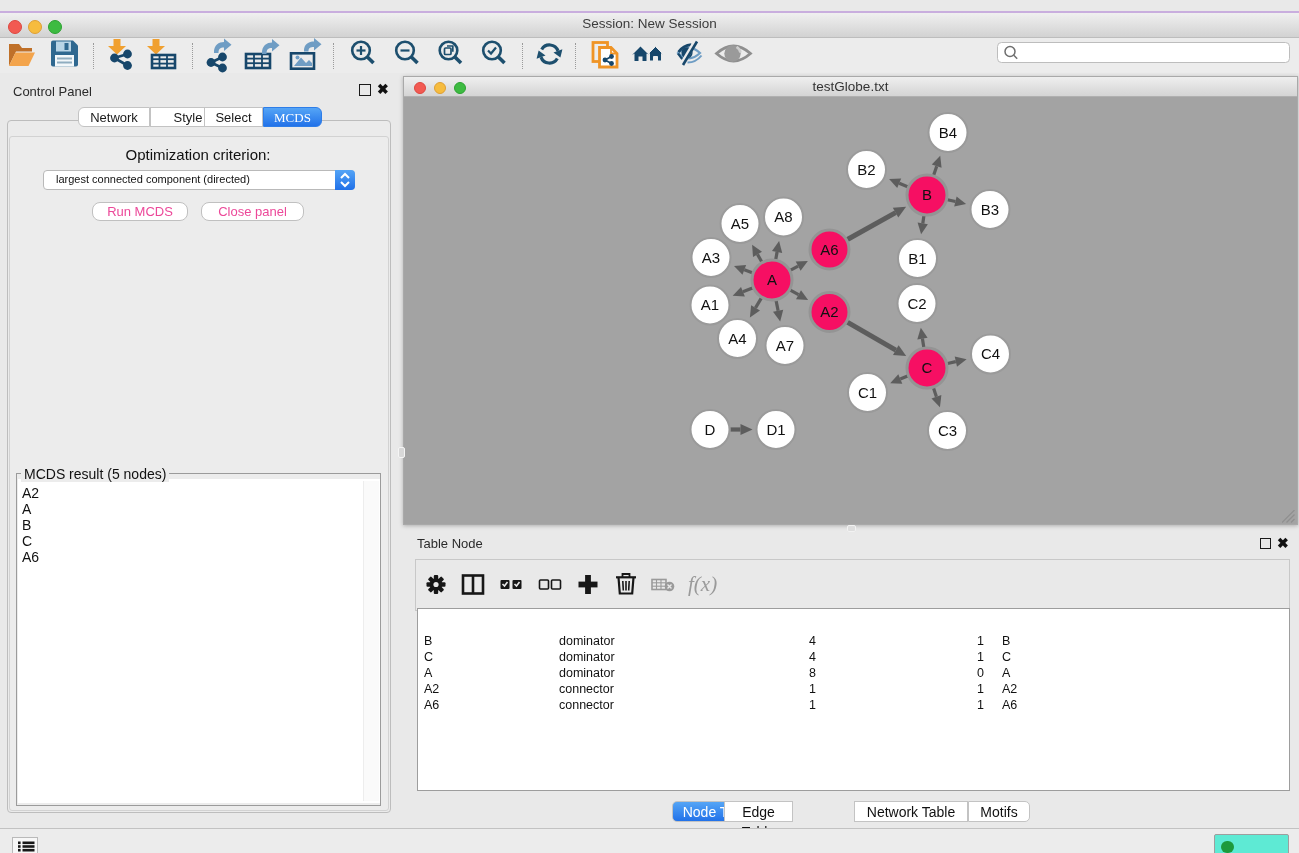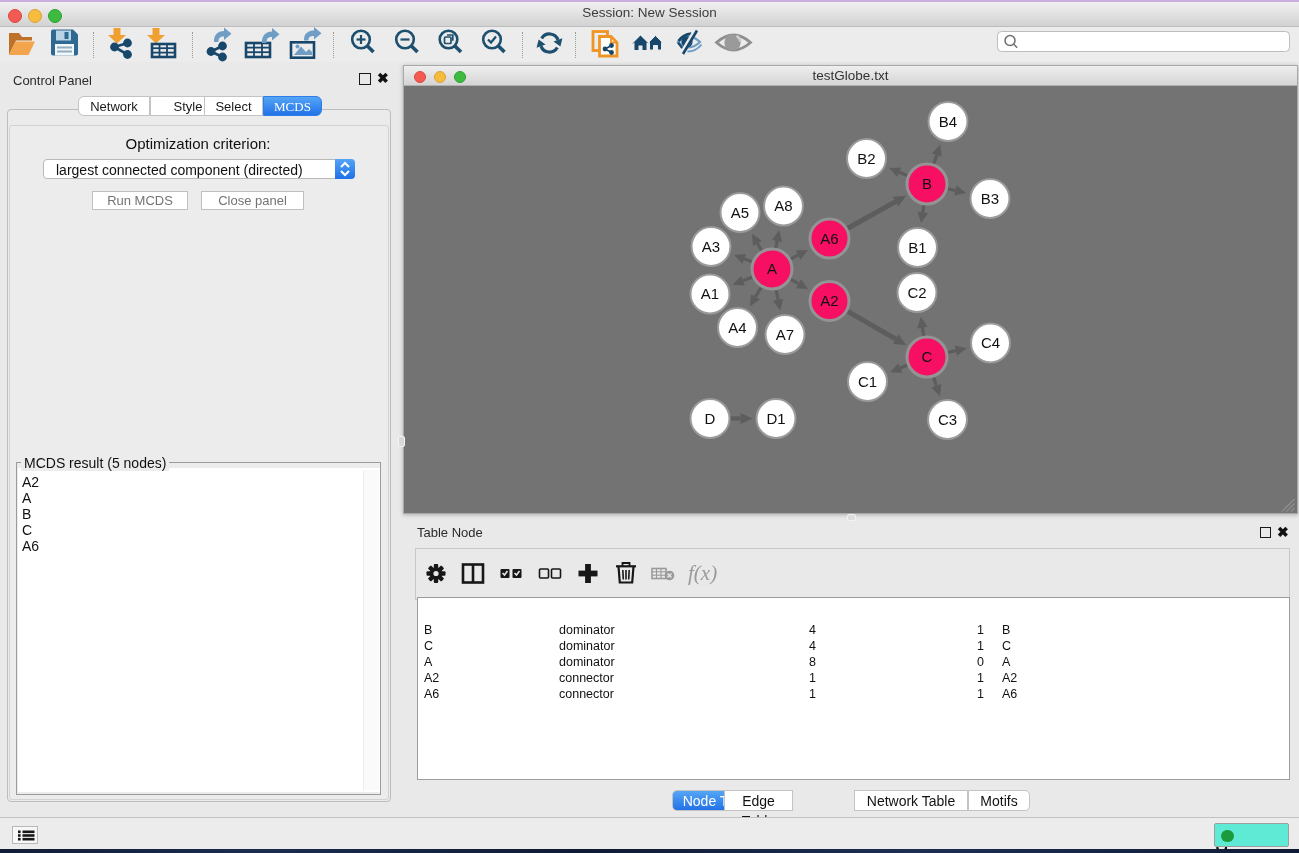--- a/index.html
+++ b/index.html
@@ -1,18 +1,18 @@
 <!DOCTYPE html>
 <html><head>
 <meta charset="utf-8">
 <style>
 html,body{margin:0;padding:0;}
 body{width:1299px;height:853px;position:relative;overflow:hidden;
   font-family:"Liberation Sans",sans-serif;background:#e9e9e9;}
-.abs{position:absolute;}
+.abs{position:absolute;margin-top:11px;}
 
 #titlebar{left:0;top:0;width:1299px;height:27px;
   background:linear-gradient(#f0f0f0,#d2d2d2);
   border-top:2px solid #c9aede;border-bottom:1px solid #bdbdbd;box-sizing:border-box;}
 .tl{position:absolute;width:12px;height:12px;border-radius:50%;top:7px;}
 #titlebar .t1{left:8px;background:#f25a52;border:1px solid #dd4740;}
 #titlebar .t2{left:28px;background:#f6bc3e;border:1px solid #de9f34;}
 #titlebar .t3{left:48px;background:#3dbb41;border:1px solid #2ca231;}
 #titletext{position:absolute;top:3px;left:0;width:100%;text-align:center;
   font-size:13.5px;color:#3c3c3c;}
@@ -29,35 +29,35 @@
 .seg{position:absolute;height:20px;box-sizing:border-box;background:#fff;
   border:1px solid #c3c3c3;font-size:13px;color:#1a1a1a;text-align:center;line-height:19px;}
 .segsel{background:linear-gradient(#55a5f6,#2272e9);color:#fff;border:1px solid #2e7de8;font-family:Liberation Serif, serif;}
 #tabpane{left:7px;top:109px;width:384px;height:693px;border:1px solid #bdbdbd;
   background:#ebebeb;border-radius:4px;box-sizing:border-box;}
 #innerpane{left:9px;top:125px;width:380px;height:675px;border:1px solid #d2d2d2;
   background:#ececec;border-radius:3px;box-sizing:border-box;}
 #optlabel{left:0px;top:135px;width:396px;text-align:center;font-size:15px;color:#111;}
 #dropdown{left:43px;top:159px;width:312px;height:20px;background:#fff;
   border:1px solid #b9b9b9;border-radius:4px;box-sizing:border-box;font-size:13px;color:#111;}
-#dropdown .dtext{position:absolute;left:12px;top:1.5px;font-size:14px;}
+#dropdown .dtext{position:absolute;left:12px;top:1.5px;font-size:11px;}
 #dropdown .stepper{position:absolute;right:-1px;top:-1px;width:20px;height:20px;
   background:linear-gradient(#54a4f6,#2070e8);border-radius:0 4px 4px 0;}
 .btn{position:absolute;height:19px;background:#fff;border:1px solid #c0c0c0;
-  border-radius:0;box-sizing:border-box;font-size:13px;color:#737373;
+  border-radius:8px;box-sizing:border-box;font-size:13px;color:#ec4899;
   text-align:center;line-height:17px;}
 
 #fieldset{left:16px;top:462px;width:365px;height:333px;border:1px solid #9b9b9b;
   box-sizing:border-box;}
 #legend{left:21px;top:455px;background:#ececec;padding:0 3px;font-size:14px;color:#111;z-index:3;}
 #listbox{left:18px;top:468px;width:362px;height:324px;background:#fff;box-sizing:border-box;}
 #listbox .scroll{position:absolute;left:345px;top:2px;width:15px;height:320px;background:#fafafa;border-left:1px solid #ededed;}
 .li{position:absolute;left:4px;font-size:14px;color:#111;}
 
-#netwin{left:403px;top:65px;width:895px;height:449px;background:#737373;
+#netwin{left:403px;top:65px;width:895px;height:449px;background:#a3a3a3;
   border:1px solid #a9a9a9;box-sizing:border-box;box-shadow:0 1px 4px rgba(0,0,0,0.25);}
 #nettitle{position:absolute;left:0;top:0;width:100%;height:20px;
   background:linear-gradient(#efefef,#d4d4d4);border-bottom:1px solid #b0b0b0;box-sizing:border-box;}
 #nettitle .tl{width:10px;height:10px;top:5px;}
 #nettitle .t1{left:10px;background:#f25a52;border:1px solid #dd4740;}
 #nettitle .t2{left:30px;background:#f6bc3e;border:1px solid #de9f34;}
 #nettitle .t3{left:50px;background:#3dbb41;border:1px solid #2ca231;}
 #nettitle .txt{position:absolute;width:100%;text-align:center;top:2px;font-size:13.5px;color:#333;}
 
 #tp-title{left:417px;top:525px;font-size:13px;color:#2b2b2b;}

